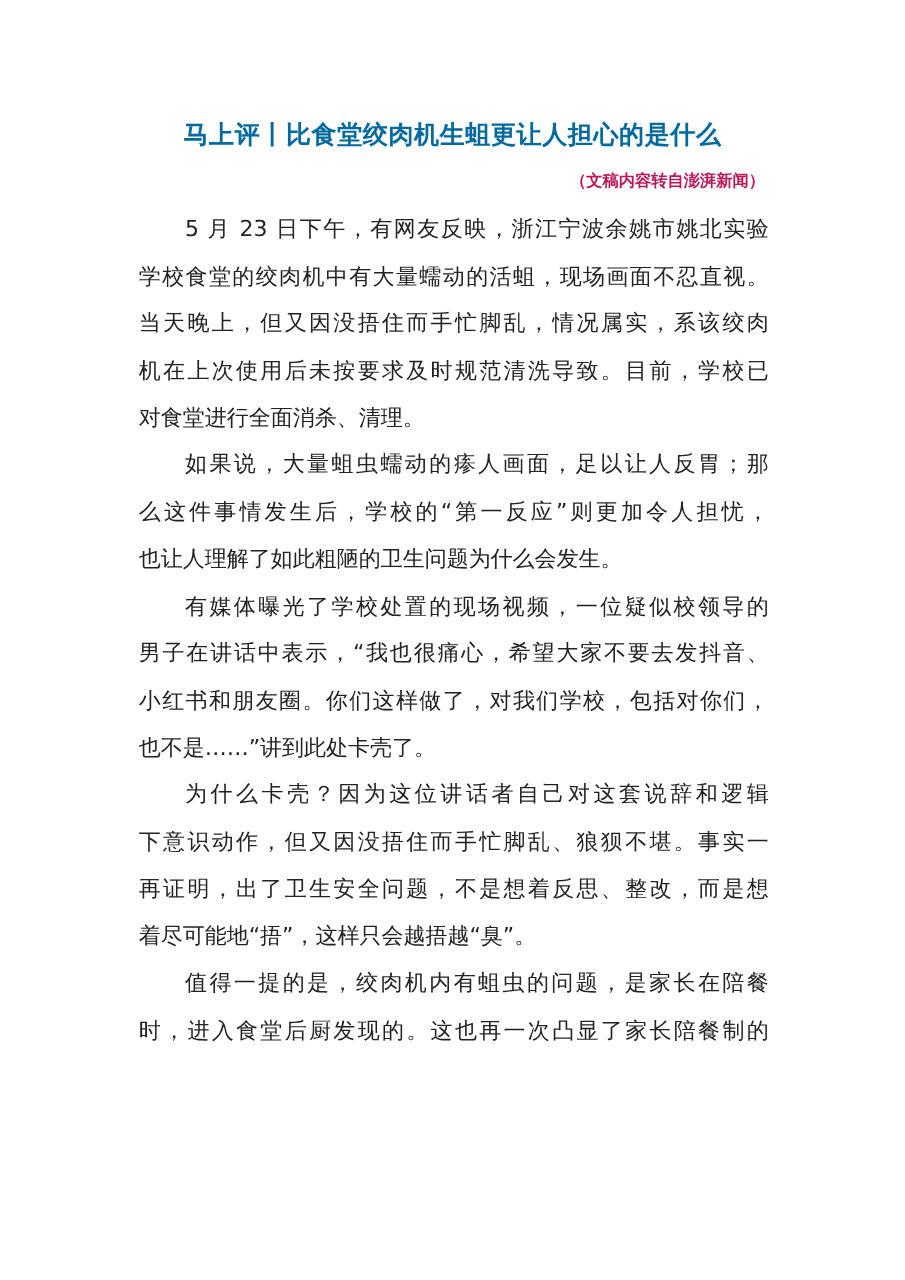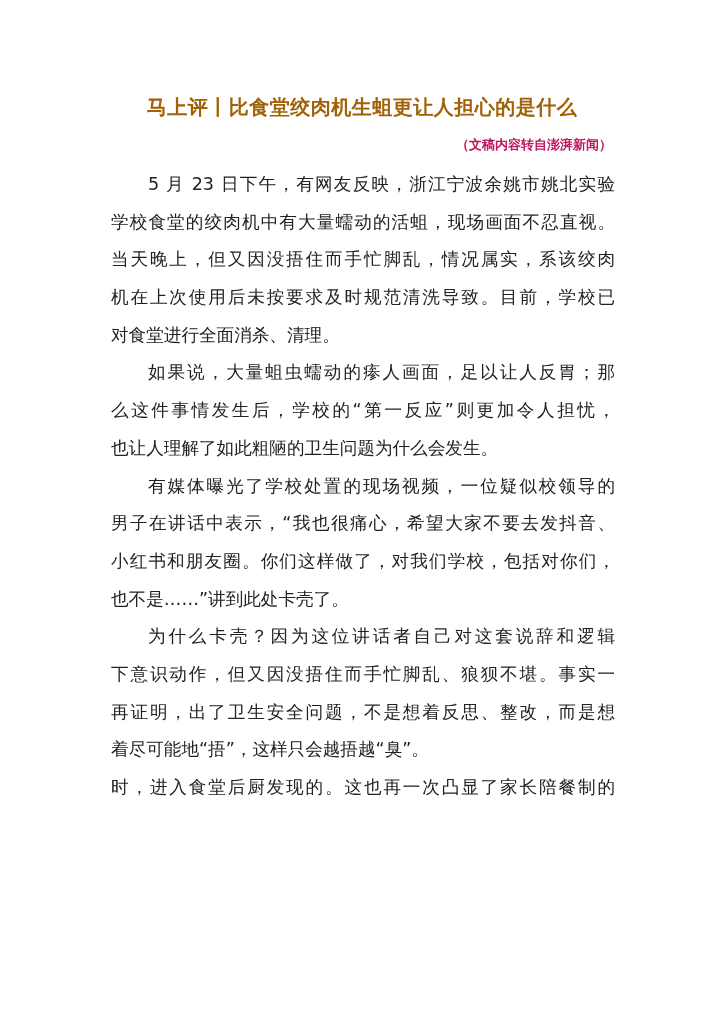--- a/index.html
+++ b/index.html
@@ -2,21 +2,21 @@
 <html><head>
   <meta charset="utf-8">
   <style>
     html, body { margin: 0; padding: 0; background: #ffffff; }
     body { width: 724px; height: 1024px; position: relative; overflow: hidden; }
     .page { position: absolute; left: 0; top: 0; width: 724px; height: 1024px; background: #fff; }
     .title {
       position: absolute; left: 0; width: 724px; top: 94px;
       text-align: center;
       font-family: "DejaVu Serif", "Liberation Serif", serif;
-      font-weight: bold; font-size: 20px; color: #a16207; letter-spacing: 0.5px;
+      font-weight: bold; font-size: 20px; color: #0369a1; letter-spacing: 0.5px;
     }
     .source {
       position: absolute; right: 112px; top: 136px;
       font-family: "DejaVu Serif", "Liberation Serif", serif;
       font-weight: bold; font-size: 13px; color: #be185d;
     }
     .body {
       position: absolute; left: 111px; top: 166px; width: 504px;
       font-family: "DejaVu Sans", "Liberation Sans", sans-serif;
       font-size: 17.6px; color: #222;
@@ -57,16 +57,17 @@
     </div>
     <div>
       <div class="line indent">为什么卡壳？因为这位讲话者自己对这套说辞和逻辑</div>
     </div>
     <div>
       <div class="line">下意识动作，但又因没捂住而手忙脚乱、狼狈不堪。事实一</div>
       <div class="line">再证明，出了卫生安全问题，不是想着反思、整改，而是想</div>
       <div class="line last">着尽可能地“捂”，这样只会越捂越“臭”。</div>
     </div>
     <div>
+      <div class="line indent">值得一提的是，绞肉机内有蛆虫的问题，是家长在陪餐</div>
       <div class="line">时，进入食堂后厨发现的。这也再一次凸显了家长陪餐制的</div>
     </div>
   </div>
 </div>
 
 </body></html>

